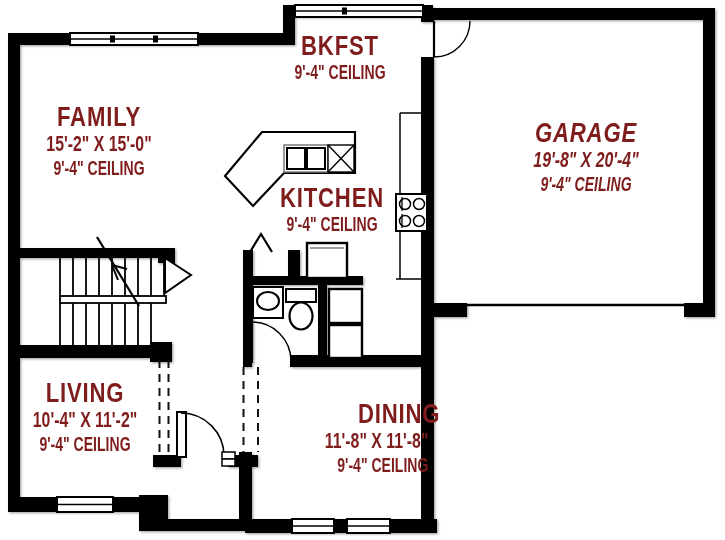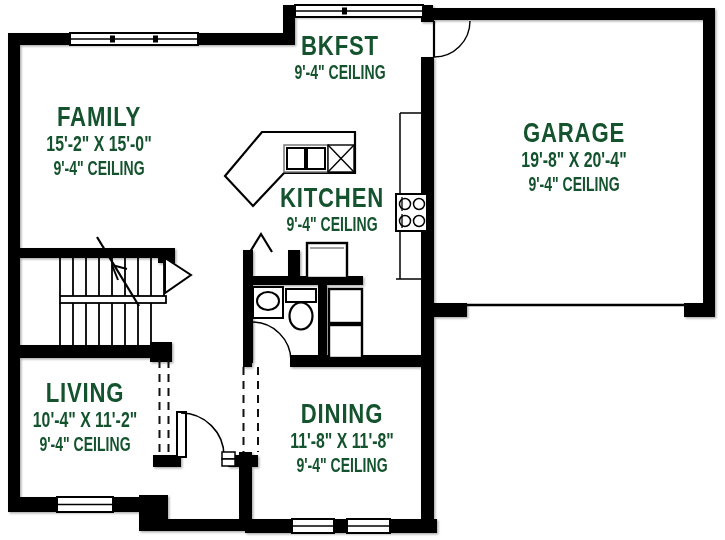--- a/index.html
+++ b/index.html
@@ -8,21 +8,21 @@
     width:725px;height:540px;
     background:#ffffff;
     font-family:"Liberation Sans", sans-serif;
     overflow:hidden;
   }
   .plan svg{position:absolute;left:0;top:0;}
   .room-label{
     position:absolute;
     width:240px;
     text-align:center;
-    color:#14532d;
+    color:#7f1d1d;
     pointer-events:none;
   }
   .room-name{
     font-size:27px;
     font-weight:bold;
     line-height:28px;
     letter-spacing:1px;
     transform:scaleX(0.82);
     transform-origin:50% 50%;
     white-space:nowrap;
@@ -205,30 +205,30 @@
   <div class="room-label" style="left:220px;top:32px;">
     <div class="room-name">BKFST</div>
     <div class="room-ceiling">9'-4" CEILING</div>
   </div>
 
   <div class="room-label" style="left:212px;top:184px;">
     <div class="room-name">KITCHEN</div>
     <div class="room-ceiling">9'-4" CEILING</div>
   </div>
 
-  <div class="room-label" style="left:454px;top:119px;">
+  <div class="room-label" style="left:466px;top:119px;font-style:italic;">
     <div class="room-name">GARAGE</div>
     <div class="room-dims">19'-8" X 20'-4"</div>
     <div class="room-ceiling">9'-4" CEILING</div>
   </div>
 
   <div class="room-label" style="left:-35px;top:379px;">
     <div class="room-name">LIVING</div>
     <div class="room-dims">10'-4" X 11'-2"</div>
     <div class="room-ceiling">9'-4" CEILING</div>
   </div>
 
-  <div class="room-label" style="left:222px;top:400px;">
+  <div class="room-label" style="left:222px;top:400px;text-align:right;">
     <div class="room-name">DINING</div>
     <div class="room-dims">11'-8" X 11'-8"</div>
     <div class="room-ceiling">9'-4" CEILING</div>
   </div>
 </div>
 
 </body></html>

